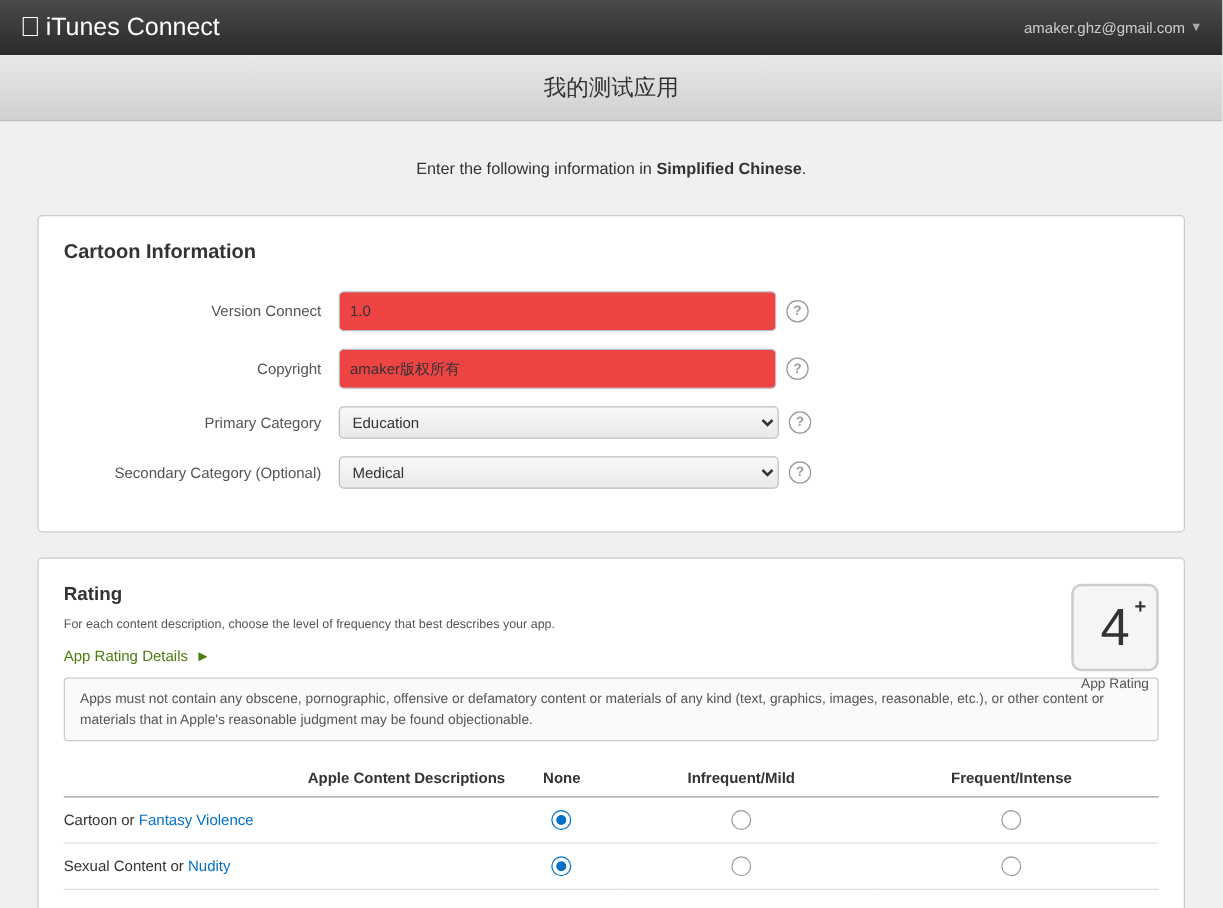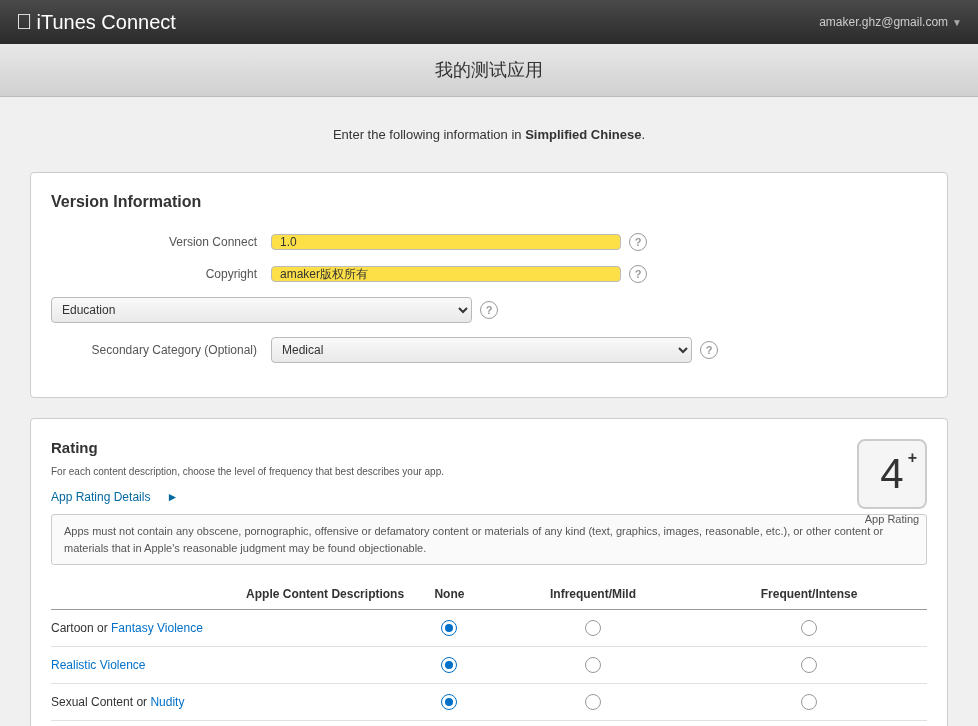--- a/index.html
+++ b/index.html
@@ -109,26 +109,26 @@
       align-items: center;
       gap: 8px;
       flex: 1;
     }
     .form-input {
       width: 350px;
       padding: 4px 8px;
       border: 1px solid #bbb;
       border-radius: 4px;
       font-size: 12px;
-      background: #fde047;
-      color: #333;
-      height: 16px;
+      background: #ef4444;
+      color: #333;
+      height: 32px;
     }
     .form-select {
-      width: 421px;
+      width: 352px;
       padding: 3px 6px;
       border: 1px solid #bbb;
       border-radius: 4px;
       font-size: 12px;
       background: linear-gradient(to bottom, #f9f9f9, #e9e9e9);
       color: #333;
       height: 26px;
       cursor: pointer;
     }
     .help-icon {
@@ -158,26 +158,26 @@
       font-size: 15px;
       font-weight: bold;
       margin-bottom: 10px;
     }
     .rating-subtitle {
       color: #555;
       font-size: 10px;
       margin-bottom: 12px;
     }
     .rating-link {
-      color: #0369a1;
+      color: #4d7c0f;
       font-size: 12px;
       text-decoration: none;
       display: inline-flex;
       align-items: center;
-      gap: 16px;
+      gap: 6px;
       margin-bottom: 10px;
     }
     .rating-notice {
       border: 1px solid #ccc;
       border-radius: 3px;
       padding: 8px 12px;
       font-size: 11px;
       color: #555;
       margin-bottom: 16px;
       background: #fafafa;
@@ -297,39 +297,40 @@
   <span class="sub-header-title">我的测试应用</span>
 </div>
 
 <div class="main-content">
 
   <p class="instruction-text">
     <span>Enter the following information in </span><strong>Simplified Chinese</strong><span>.</span>
   </p>
 
   <div class="section">
-    <div class="section-title">Version Information</div>
+    <div class="section-title">Cartoon Information</div>
 
     <div class="form-row">
       <div class="form-label">Version Connect</div>
       <div class="form-control-wrap">
         <input class="form-input" type="text" value="1.0" style="">
         <div class="help-icon">?</div>
       </div>
     </div>
 
     <div class="form-row">
       <div class="form-label">Copyright</div>
       <div class="form-control-wrap">
         <input class="form-input" type="text" value="amaker版权所有" style="">
         <div class="help-icon">?</div>
       </div>
     </div>
 
     <div class="form-row">
+      <div class="form-label">Primary Category</div>
       <div class="form-control-wrap">
         <select class="form-select">
           <option>Education</option>
           <option>Medical</option>
           <option>Games</option>
           <option>Entertainment</option>
           <option>Utilities</option>
           <option>Travel</option>
           <option>Finance</option>
         </select>
@@ -401,40 +402,20 @@
               <div class="radio-btn"></div>
             </div>
           </td>
           <td class="center">
             <div class="radio-wrap">
               <div class="radio-btn"></div>
             </div>
           </td>
         </tr>
 
-        <tr>
-          <td>
-            <a href="#" class="desc-link">Realistic Violence</a>
-          </td>
-          <td class="center">
-            <div class="radio-wrap">
-              <div class="radio-btn selected"></div>
-            </div>
-          </td>
-          <td class="center">
-            <div class="radio-wrap">
-              <div class="radio-btn"></div>
-            </div>
-          </td>
-          <td class="center">
-            <div class="radio-wrap">
-              <div class="radio-btn"></div>
-            </div>
-          </td>
-        </tr>
 
         <tr>
           <td>
             Sexual Content or <a href="#" class="desc-link">Nudity</a>
           </td>
           <td class="center">
             <div class="radio-wrap">
               <div class="radio-btn selected"></div>
             </div>
           </td>

